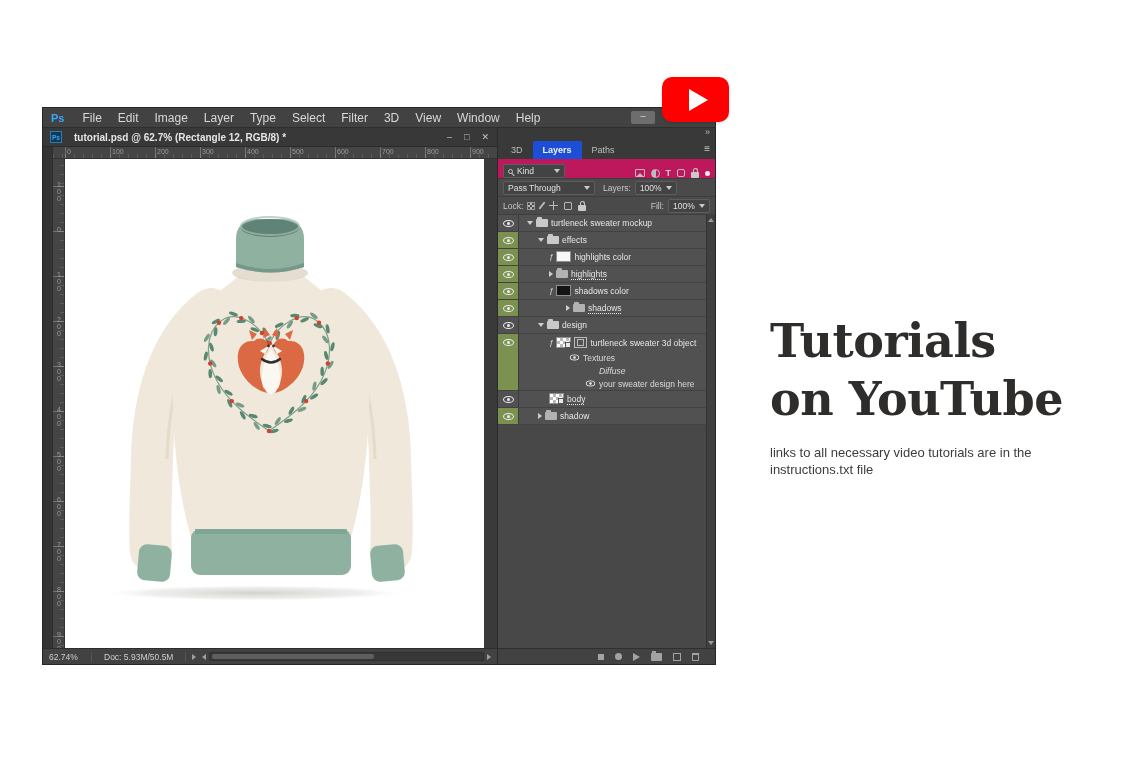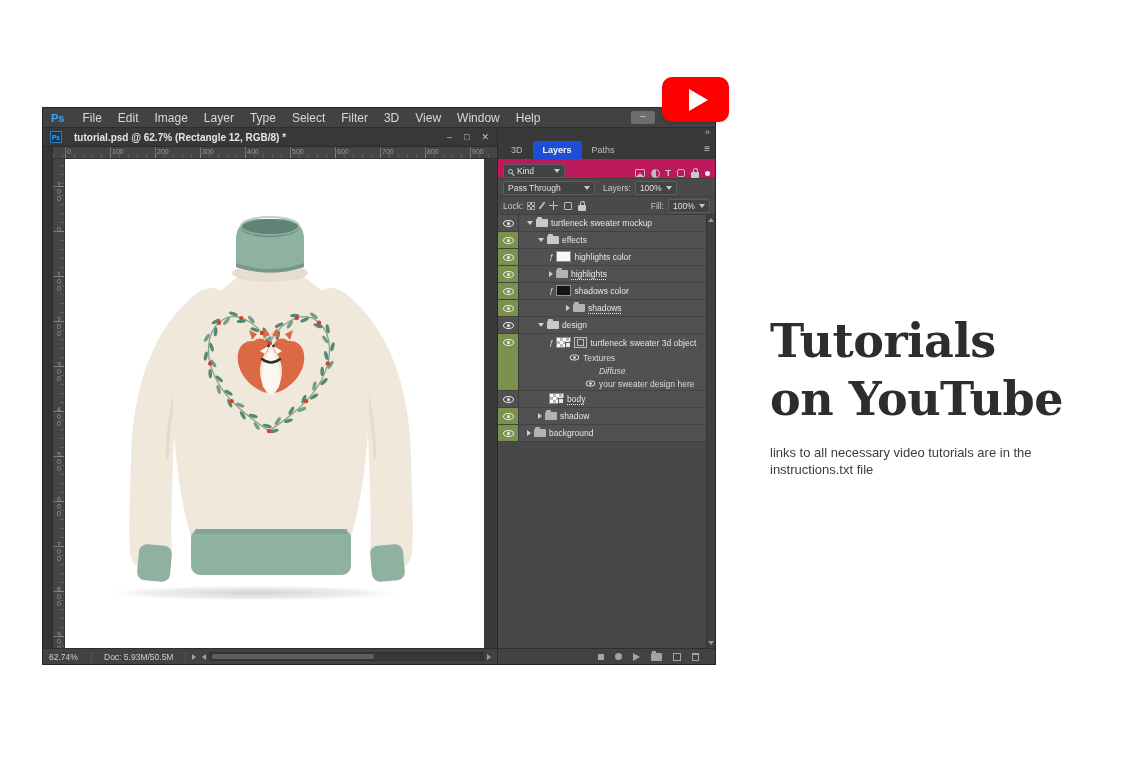--- a/index.html
+++ b/index.html
@@ -557,32 +557,20 @@
                 <span class="eye"></span>
               </div>
               <div class="row-content">
                 <div class="main-line" style="padding-left: 19px;">
                   <span class="tri closed"></span>
                   <span class="fo closed"></span>
                   <span class="">shadow</span>
                 </div>
               </div>
             </div>
-            <div class="layer-row">
-              <div class="eye-cell green">
-                <span class="eye"></span>
-              </div>
-              <div class="row-content">
-                <div class="main-line" style="padding-left: 8px;">
-                  <span class="tri closed"></span>
-                  <span class="fo closed"></span>
-                  <span class="">background</span>
-                </div>
-              </div>
-            </div>
           </div>
         <div class="panel-scroll">
           <span class="tr-u"></span>
           <span class="tr-d"></span>
         </div>
       </div>
 
       <div class="panel-bottom">
         <span class="bb-sq"></span>
         <span class="bb-ci"></span>

